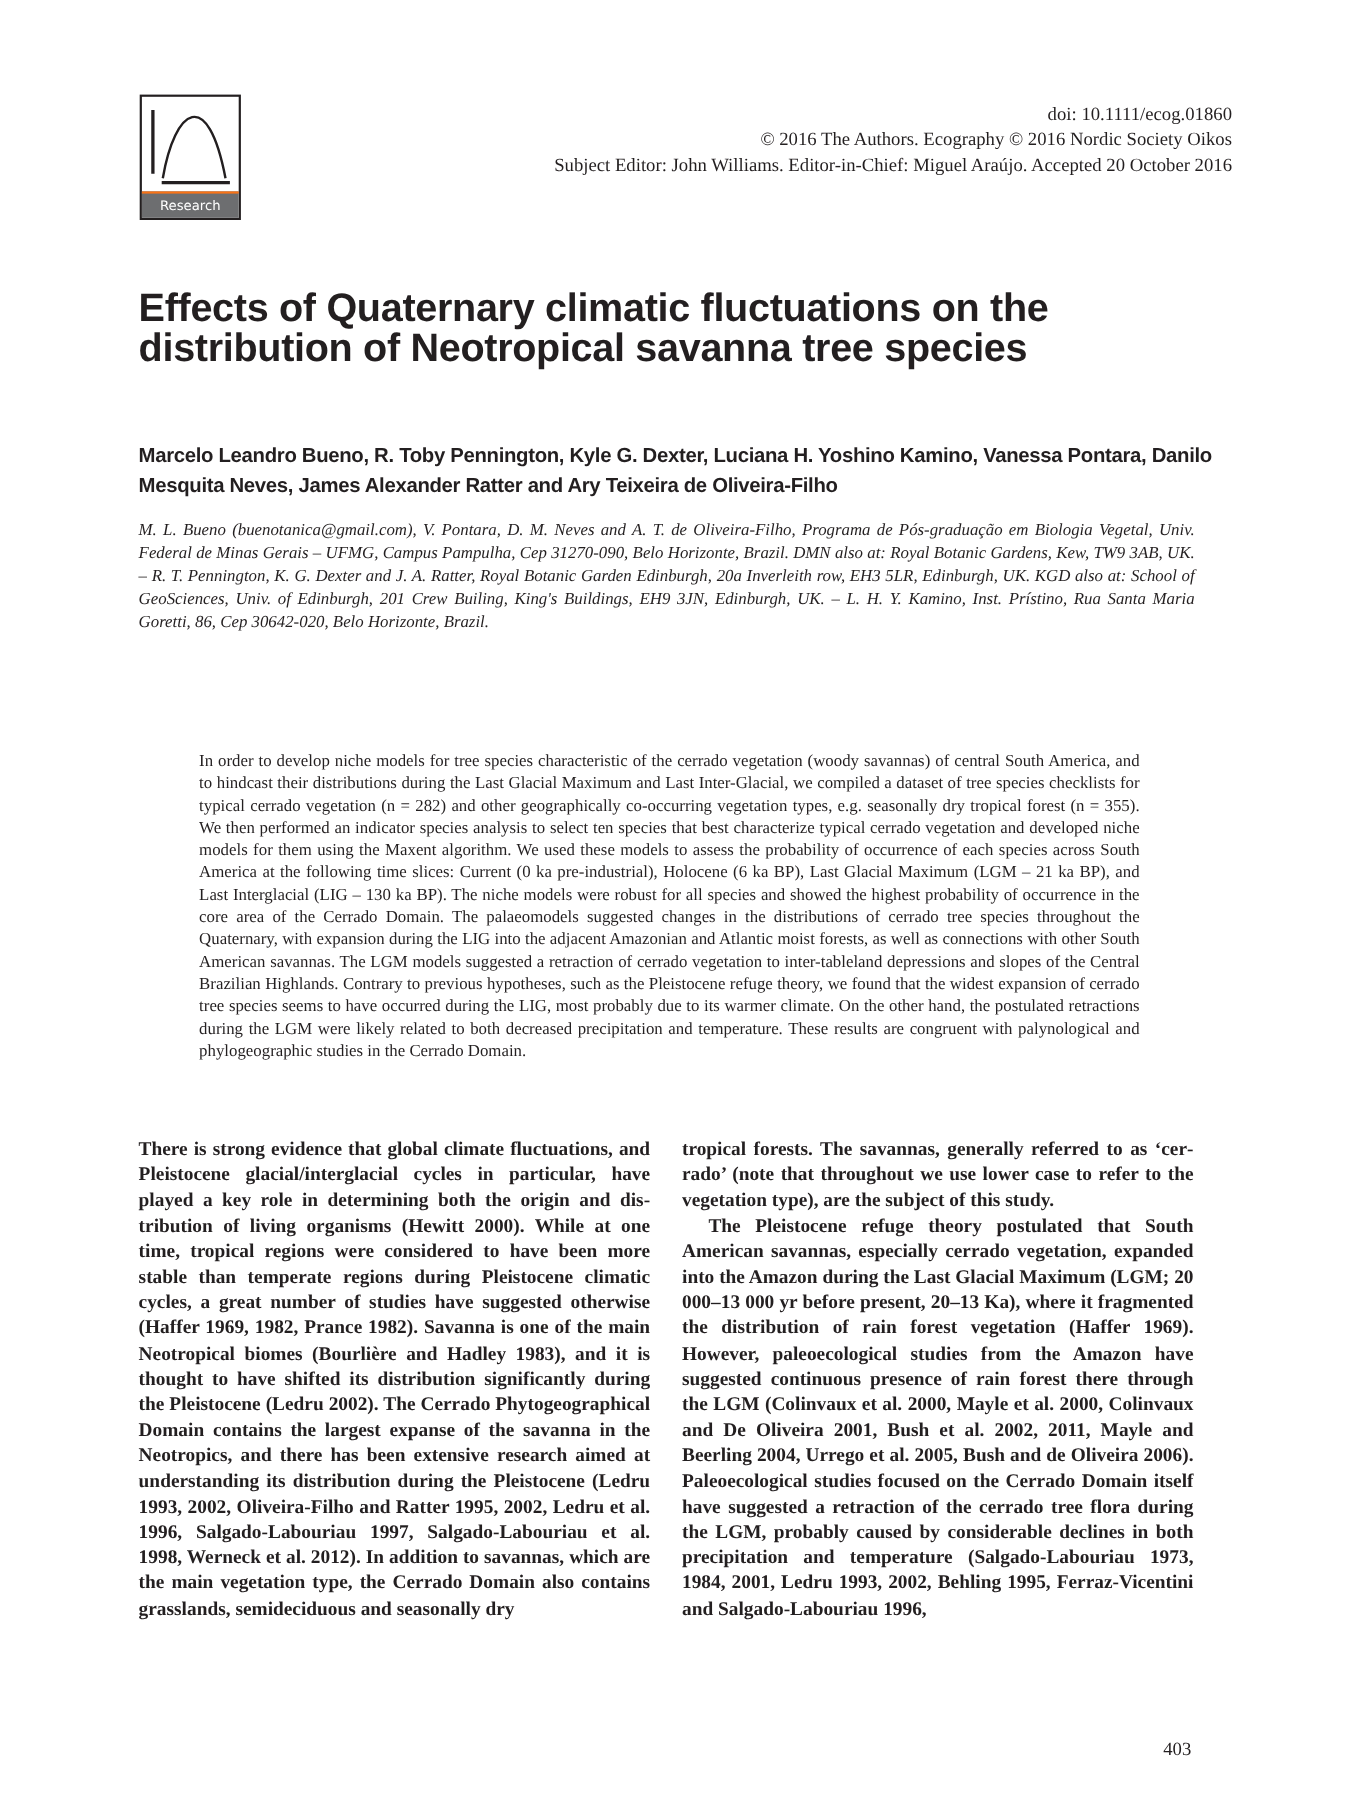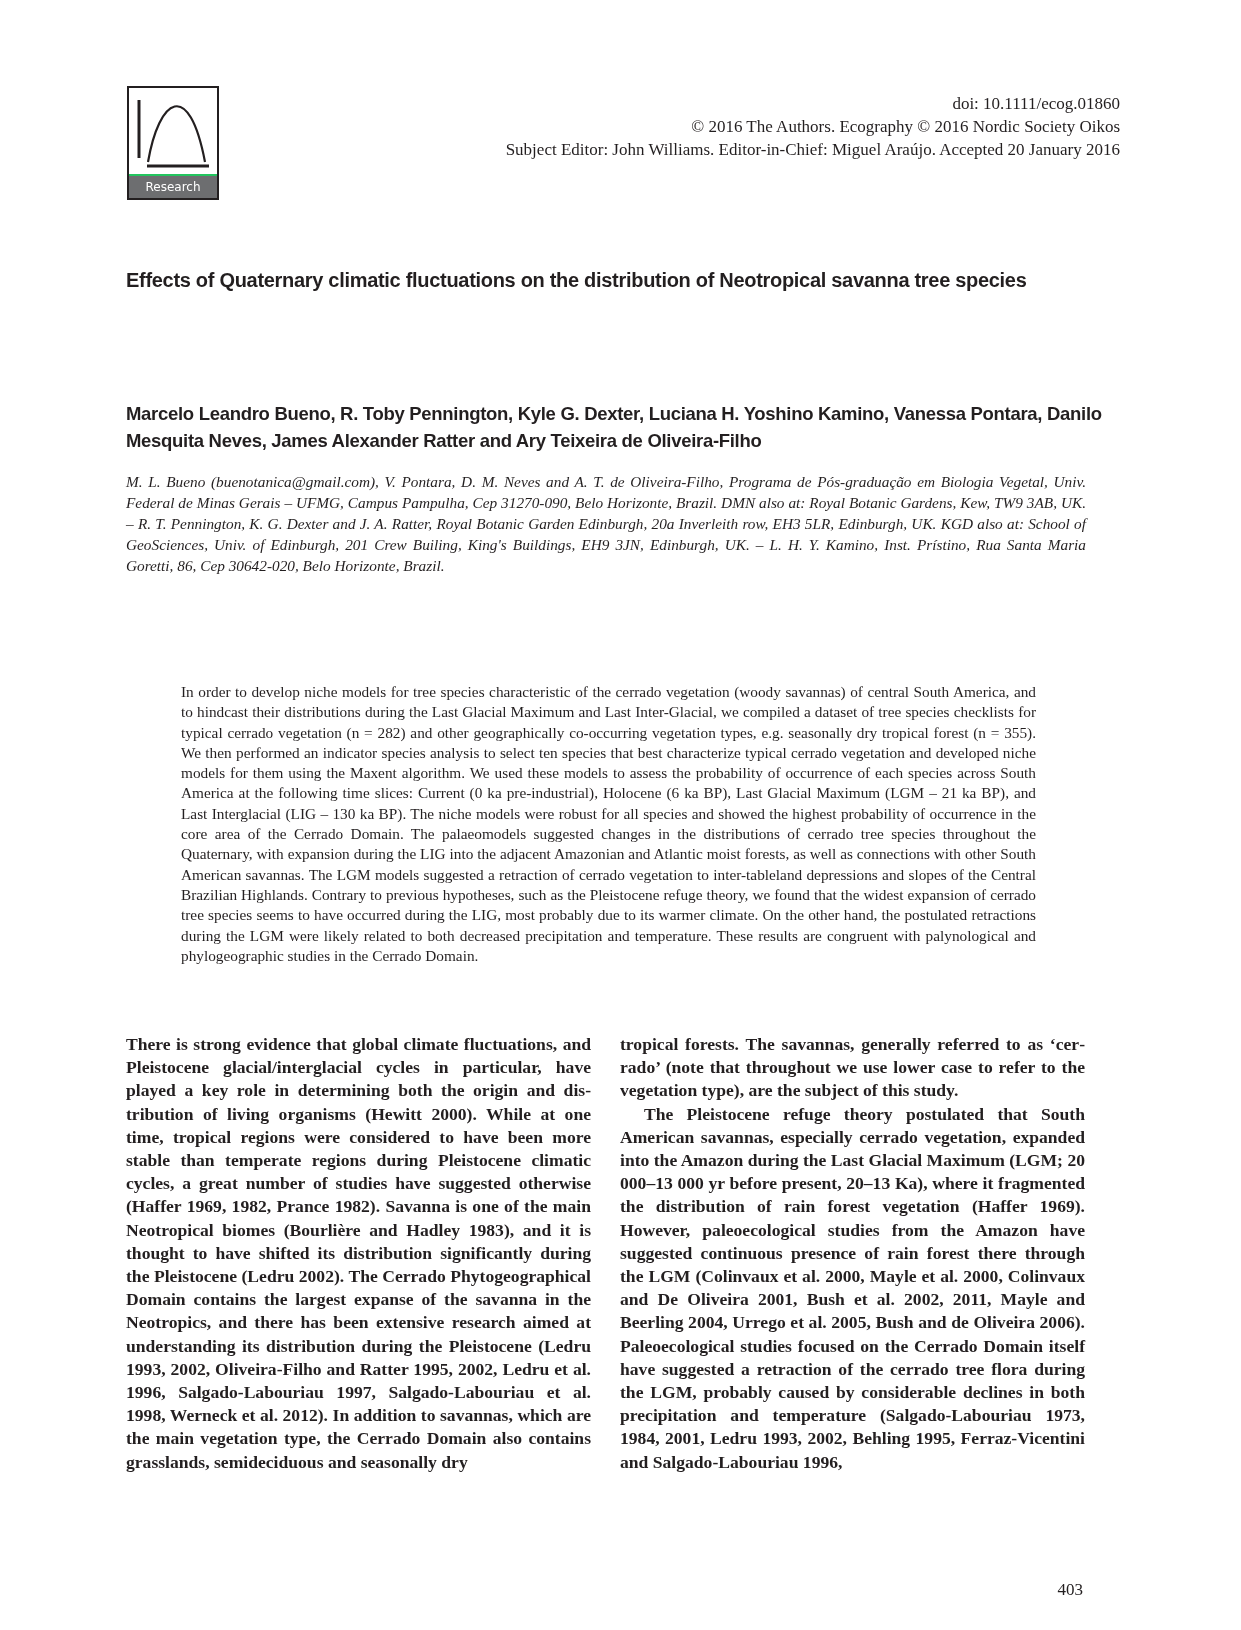--- a/index.html
+++ b/index.html
@@ -9,30 +9,30 @@
   }
   .logo {
     position: absolute; left: 127px; top: 86px; width: 92px; height: 114px;
     border: 2px solid #231f20; box-sizing: border-box;
   }
   .logo svg { position: absolute; left: 0; top: 0; }
   .logo-band {
     position: absolute; left: 0; right: 0; bottom: 0; height: 22px;
     background: #6d6e70; color: #ffffff; text-align: center;
     font-family: "DejaVu Sans", sans-serif; font-size: 12px; line-height: 22px;
-    border-top: 2px solid #22c55e;
+    border-top: 2px solid #f97316;
   }
   .header-meta {
     position: absolute; right: 121px; top: 92px; text-align: right;
     font-size: 17px; line-height: 23px;
   }
   .header-meta .journal { font-weight: bold; }
   .title {
     position: absolute; left: 126px; top: 262px; width: 960px;
-    font-family: "Liberation Sans", sans-serif; font-weight: bold; font-size: 20px;
+    font-family: "Liberation Sans", sans-serif; font-weight: bold; font-size: 36px;
     line-height: 36px; letter-spacing: -0.3px; margin: 0;
   }
   .authors {
     position: absolute; left: 126px; top: 400px; width: 990px;
     font-family: "Liberation Sans", sans-serif; font-weight: bold; font-size: 18.5px;
     line-height: 27px; letter-spacing: -0.3px;
   }
   .affil {
     position: absolute; left: 126px; top: 471px; width: 960px;
     font-style: italic; font-size: 15.3px; line-height: 21px; text-align: justify;
@@ -62,21 +62,21 @@
     <line x1="10" y1="12" x2="10" y2="70" stroke="#231f20" stroke-width="3"></line>
     <line x1="18" y1="78" x2="80" y2="78" stroke="#231f20" stroke-width="3"></line>
     <path d="M19 74 C 30 10, 60 -10, 76 74" fill="none" stroke="#231f20" stroke-width="2.2"></path>
   </svg>
   <div class="logo-band">Research</div>
 </div>
 
 <div class="header-meta">
   <div>doi: 10.1111/ecog.01860</div>
   <div>© 2016 The Authors. Ecography © 2016 Nordic Society Oikos</div>
-  <div>Subject Editor: John Williams. Editor-in-Chief: Miguel Araújo. Accepted 20 January 2016</div>
+  <div>Subject Editor: John Williams. Editor-in-Chief: Miguel Araújo. Accepted 20 October 2016</div>
 </div>
 
 <h1 class="title">Effects of Quaternary climatic fluctuations on the distribution of Neotropical savanna tree species</h1>
 
 <div class="authors">Marcelo Leandro Bueno, R. Toby Pennington, Kyle G. Dexter, Luciana H. Yoshino Kamino, Vanessa Pontara, Danilo Mesquita Neves, James Alexander Ratter and Ary Teixeira de Oliveira-Filho</div>
 
 <div class="affil">M. L. Bueno (buenotanica@gmail.com), V. Pontara, D. M. Neves and A. T. de Oliveira-Filho, Programa de Pós-graduação em Biologia Vegetal, Univ. Federal de Minas Gerais – UFMG, Campus Pampulha, Cep 31270-090, Belo Horizonte, Brazil. DMN also at: Royal Botanic Gardens, Kew, TW9 3AB, UK. – R. T. Pennington, K. G. Dexter and J. A. Ratter, Royal Botanic Garden Edinburgh, 20a Inverleith row, EH3 5LR, Edinburgh, UK. KGD also at: School of GeoSciences, Univ. of Edinburgh, 201 Crew Builing, King's Buildings, EH9 3JN, Edinburgh, UK. – L. H. Y. Kamino, Inst. Prístino, Rua Santa Maria Goretti, 86, Cep 30642-020, Belo Horizonte, Brazil.</div>
 
 <div class="abstract">In order to develop niche models for tree species characteristic of the cerrado vegetation (woody savannas) of central South America, and to hindcast their distributions during the Last Glacial Maximum and Last Inter-Glacial, we compiled a dataset of tree species checklists for typical cerrado vegetation (n = 282) and other geographically co-occurring vegetation types, e.g. seasonally dry tropical forest (n = 355). We then performed an indicator species analysis to select ten species that best characterize typical cerrado vegetation and developed niche models for them using the Maxent algorithm. We used these models to assess the probability of occurrence of each species across South America at the following time slices: Current (0 ka pre-industrial), Holocene (6 ka BP), Last Glacial Maximum (LGM – 21 ka BP), and Last Interglacial (LIG – 130 ka BP). The niche models were robust for all species and showed the highest probability of occurrence in the core area of the Cerrado Domain. The palaeomodels suggested changes in the distributions of cerrado tree species throughout the Quaternary, with expansion during the LIG into the adjacent Amazonian and Atlantic moist forests, as well as connections with other South American savannas. The LGM models suggested a retraction of cerrado vegetation to inter-tableland depressions and slopes of the Central Brazilian Highlands. Contrary to previous hypotheses, such as the Pleistocene refuge theory, we found that the widest expansion of cerrado tree species seems to have occurred during the LIG, most probably due to its warmer climate. On the other hand, the postulated retractions during the LGM were likely related to both decreased precipitation and temperature. These results are congruent with palynological and phylogeographic studies in the Cerrado Domain.</div>
 

